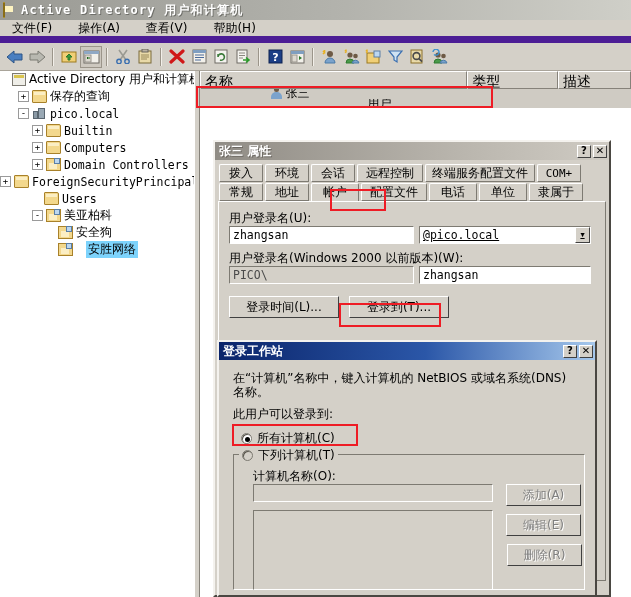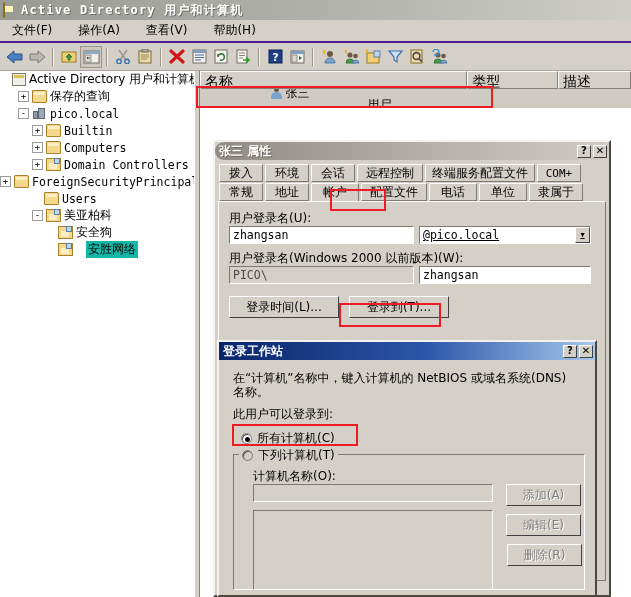--- a/index.html
+++ b/index.html
@@ -25,21 +25,21 @@
     text-shadow:1px 1px 0 #6f6f6a;white-space:nowrap;
   }
   .folder-ico{
     width:13px;height:12px;background:#e8c84a;border:1px solid #8a6d15;
     box-sizing:border-box;border-radius:1px;
   }
   .folder-ico:after{content:"";position:absolute;left:2px;top:3px;width:8px;height:6px;background:#fdf3c0;}
 
   .menubar{
     position:absolute;left:0;top:20px;width:631px;height:23px;
-    background:#d4d0c8;border-bottom:2px solid #4c1d95;
+    background:#d4d0c8;border-bottom:7px solid #4c1d95;
     display:flex;align-items:center;padding-left:8px;box-sizing:border-box;
   }
   .menubar .mi{
     font-size:12px;color:#000;margin-right:18px;padding:2px 4px;white-space:nowrap;
     font-family:"DejaVu Sans","Liberation Sans",sans-serif;
   }
 
   .toolbar{
     position:absolute;left:0;top:43px;width:631px;height:28px;
     background:#d4d0c8;border-bottom:1px solid #a9a49a;
@@ -68,21 +68,21 @@
   .tind{display:inline-block;}
   .expander{
     width:9px;height:9px;border:1px solid #9a9a9a;background:#fff;
     display:inline-flex;align-items:center;justify-content:center;
     font-size:9px;line-height:7px;margin-right:3px;flex:0 0 auto;
     font-family:"DejaVu Sans Mono",monospace;color:#000;
   }
   .expander.none{border:none;background:transparent;}
   .tlabel{margin-left:3px;font-family:"DejaVu Sans","Liberation Sans",sans-serif;}
   .tlabel.mono{font-family:"DejaVu Sans Mono","Liberation Mono",monospace;font-size:11.5px;}
-  .tlabel.sel{background:#14b8a6;padding:0 2px;margin-left:13px;}
+  .tlabel.sel{background:#7dd3fc;padding:0 2px;margin-left:13px;}
   .ic{width:15px;height:13px;flex:0 0 auto;position:relative;}
   .ic-folder{background:#f3d88d;border:1px solid #a8812a;box-sizing:border-box;border-radius:1px 2px 1px 1px;}
   .ic-folder:before{content:"";position:absolute;left:1px;top:1px;right:1px;height:3px;background:#fbeec4;}
   .ic-ou{background:#f3d88d;border:1px solid #a8812a;box-sizing:border-box;}
   .ic-ou:after{content:"";position:absolute;right:0px;top:-1px;width:6px;height:6px;background:#bcd7f0;border:1px solid #5b7fa6;box-sizing:border-box;}
   .ic-ou:before{content:"";position:absolute;left:2px;top:4px;width:8px;height:6px;background:#fbeec4;}
   .ic-dom{width:15px;height:13px;}
   .ic-dom .b{position:absolute;background:#8b9aa6;border:1px solid #5a6670;box-sizing:border-box;}
   .ic-console{width:14px;height:13px;background:#efeee8;border:1px solid #7d7a72;box-sizing:border-box;}
   .ic-console:before{content:"";position:absolute;left:1px;top:1px;right:1px;height:3px;background:#d9c44f;}
@@ -101,21 +101,21 @@
   .usericon{width:13px;height:13px;position:relative;margin-right:3px;flex:0 0 auto;}
   .usericon .head{position:absolute;left:4px;top:0px;width:5px;height:5px;border-radius:50%;background:#6e5a45;}
   .usericon .body{position:absolute;left:1px;top:5px;width:11px;height:8px;border-radius:5px 5px 0 0;background:#7ba3cc;}
 
   
   .redbox{position:absolute;border:2px solid #ee1c25;box-sizing:border-box;pointer-events:none;}
 
   
   .dlg{position:absolute;background:#d4d0c8;border:2px solid;border-color:#f4f2ee #4a4742 #4a4742 #f4f2ee;box-sizing:border-box;}
   .dlg-title{height:18px;display:flex;align-items:center;padding:0 2px 0 4px;}
-  .dlg-title.inactive{background:linear-gradient(to right,#908c85 0%,#b8b4ac 60%,#cfcbc3 100%);border-radius:9px;}
+  .dlg-title.inactive{background:linear-gradient(to right,#908c85 0%,#b8b4ac 60%,#cfcbc3 100%);}
   .dlg-title.active{background:linear-gradient(to right,#0a246a 0%,#2b57a8 55%,#a6c8ec 100%);}
   .dlg-title .t{font-size:12px;font-weight:bold;white-space:nowrap;
     font-family:"DejaVu Sans","Liberation Sans",sans-serif;}
   .dlg-title.inactive .t{color:#ffffff;text-shadow:1px 1px 0 #6c6862;}
   .dlg-title.active .t{color:#ffffff;}
   .tbtns{margin-left:auto;display:flex;gap:2px;}
   .tbtn{
     width:14px;height:13px;background:#d4d0c8;
     border:1px solid;border-color:#ffffff #404040 #404040 #ffffff;box-sizing:border-box;
     display:flex;align-items:center;justify-content:center;

